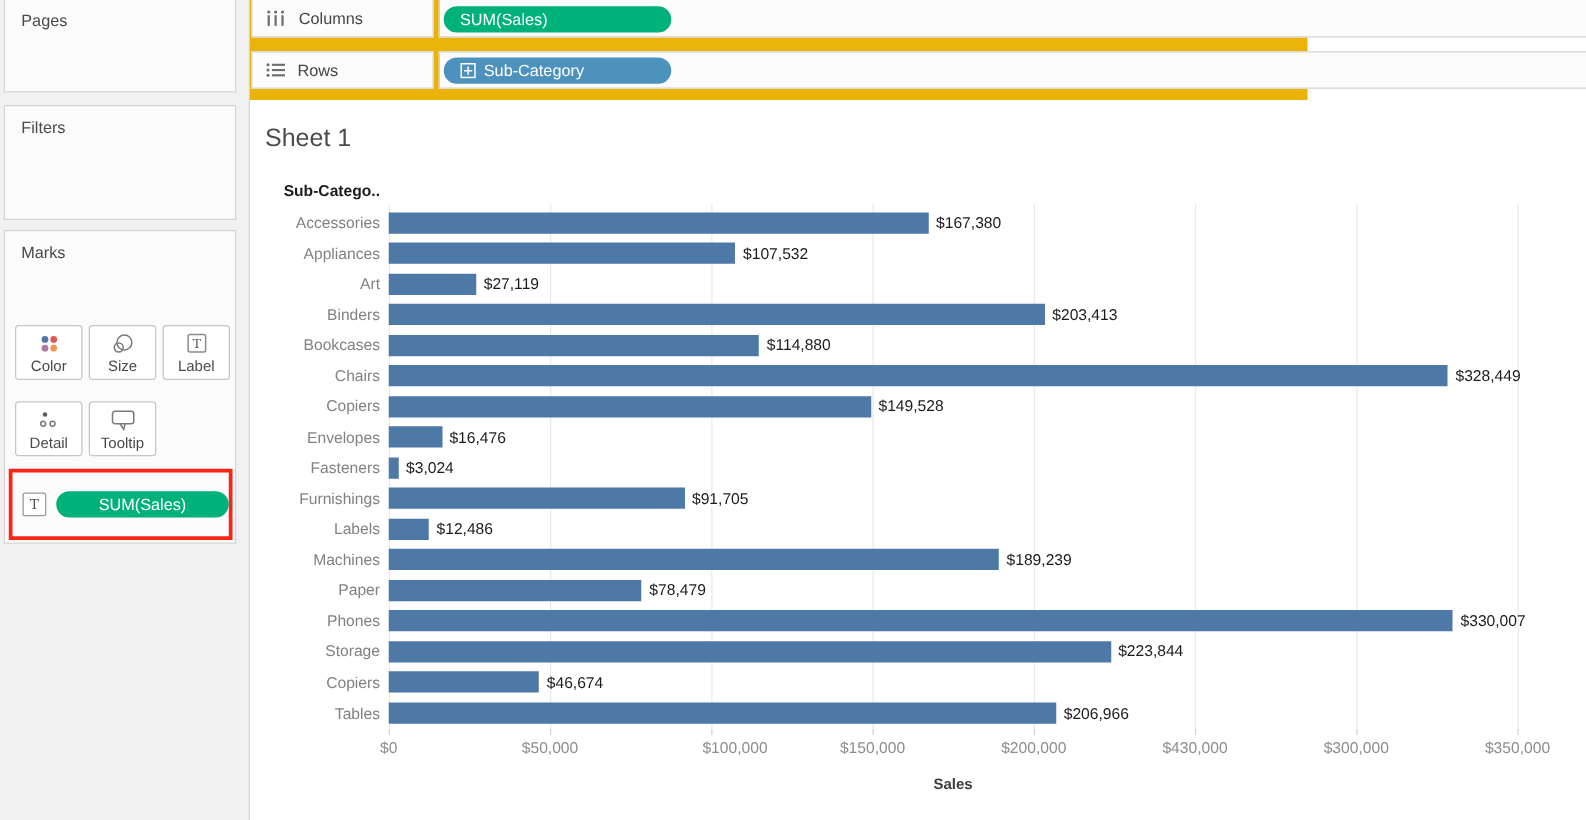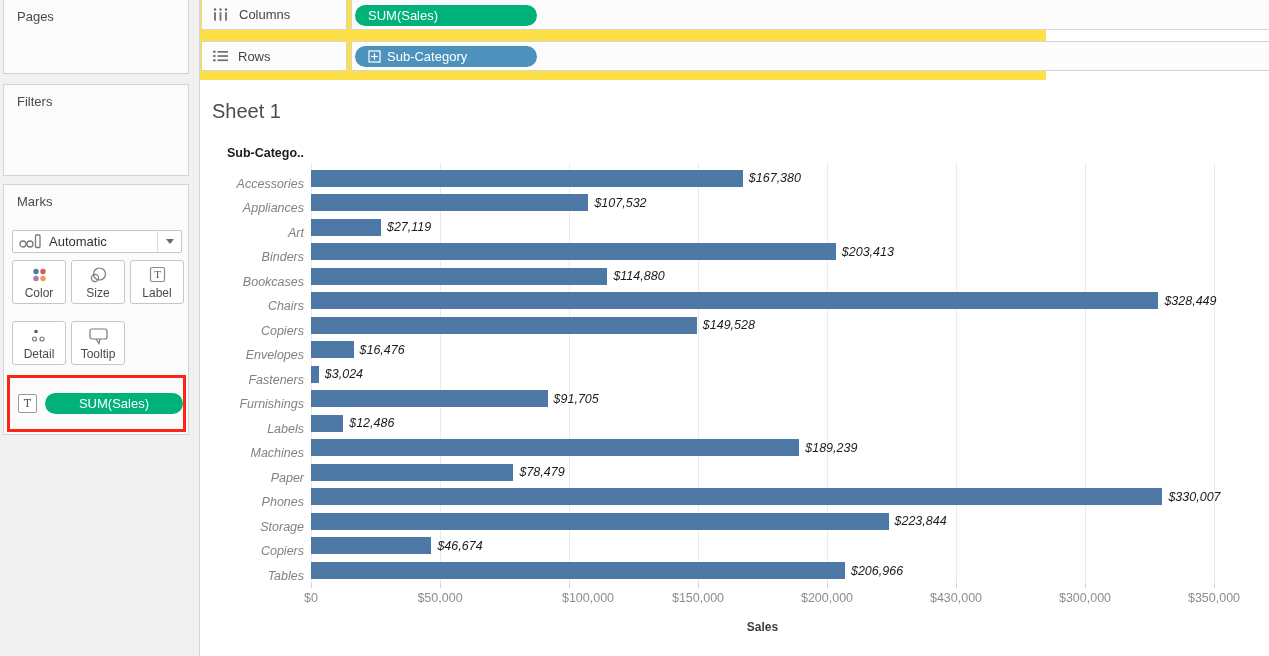--- a/index.html
+++ b/index.html
@@ -1,18 +1,18 @@
 <!DOCTYPE html>
 <html><head>
 <meta charset="utf-8">
 <style>
   * { margin:0; padding:0; box-sizing:border-box; }
   html,body { width:1269px; height:656px; overflow:hidden; background:#fff;
     font-family:"Liberation Sans", sans-serif; }
-  #app { position:relative; width:1046px; height:656px; background:#fde047; }
+  #app { position:relative; width:1046px; height:656px; background:#eab308; }
 
   
   #sidebar { position:absolute; left:0; top:0; width:200px; height:656px;
     background:#f1f1f1; border-right:1px solid #d6d6d6; }
   .panel { position:absolute; left:3px; width:186px; background:#fbfbfb;
     border:1px solid #d4d4d4; }
   .panel-title { padding:9px 13px 0 13px; font-size:13px; color:#4a4a4a; }
   #panel-pages { top:-1px; height:75px; }
   #panel-filters { top:84px; height:92px; }
   #panel-marks { top:184px; height:251px; }
@@ -67,21 +67,21 @@
 
   
   #chart-region { position:absolute; left:200px; top:80px; width:1069px; height:576px;
     background:#fff; }
   #sheet-title { position:absolute; left:12px; top:20px; font-size:20px; color:#4c4c4c; }
   #row-axis-header { position:absolute; left:0; top:66px; width:111px; padding-right:7px;
     text-align:right; font-size:12.5px; font-weight:bold; color:#1b1b1b; }
   #gridlines .gridline { position:absolute; top:83px; height:420px; width:1px;
     background:#eaeaea; }
   #bar-rows { position:absolute; left:0; top:86px; width:1069px; }
-  .bar-row { display:flex; align-items:flex-end; height:24.53px;font-style:italic; }
+  .bar-row { display:flex; align-items:center; height:24.53px; }
   .cat-label { width:111px; padding-right:7px; text-align:right; font-size:12.5px;
     color:#828282; flex:0 0 auto; }
   .bar-cell { flex:1; display:flex; align-items:center; height:100%; }
   .bar { height:17px; background:#4e79a7; flex:0 0 auto; }
   .val-label { margin-left:6px; font-size:12.5px; color:#1c1c1c; white-space:nowrap; }
   #x-axis .tick { position:absolute; top:503px; height:5px; width:1px; background:#d2d2d2; }
   #x-axis .tick-label { position:absolute; top:511px; transform:translateX(-50%);
     font-size:12.5px; color:#8d8d8d; white-space:nowrap; }
   #x-axis-title { position:absolute; top:540px; font-size:12px; font-weight:bold;
     color:#3c3c3c; text-align:center; }
@@ -99,33 +99,20 @@
       <div class="panel-title">Pages</div>
     </div>
 
     <div id="panel-filters" class="panel">
       <div class="panel-title">Filters</div>
     </div>
 
     <div id="panel-marks" class="panel">
       <div class="panel-title">Marks</div>
 
-      <div id="mark-type-dropdown">
-        <span class="mk-icon" style="margin-left:6px">
-          <svg width="23" height="15" viewBox="0 0 23 15">
-            <circle cx="4" cy="10" r="3" fill="none" stroke="#787878" stroke-width="1.3"></circle>
-            <circle cx="11" cy="10" r="3" fill="none" stroke="#787878" stroke-width="1.3"></circle>
-            <rect x="16.5" y="1" width="4.5" height="12.5" rx="1" fill="none" stroke="#787878" stroke-width="1.3"></rect>
-          </svg>
-        </span>
-        <span class="dd-text">Automatic</span>
-        <span id="dd-caret-box">
-          <span class="caret-down"></span>
-        </span>
-      </div>
 
       <div id="btn-color" class="mk-btn">
         <span class="mk-icon">
           <svg width="19" height="19" viewBox="0 0 19 19">
             <circle cx="6" cy="5.5" r="2.7" fill="#4e79a7"></circle>
             <circle cx="13" cy="5.5" r="2.7" fill="#e15759"></circle>
             <circle cx="6" cy="12.5" r="2.7" fill="#b07aa1"></circle>
             <circle cx="13" cy="12.5" r="2.7" fill="#f1975a"></circle>
           </svg>
         </span>

